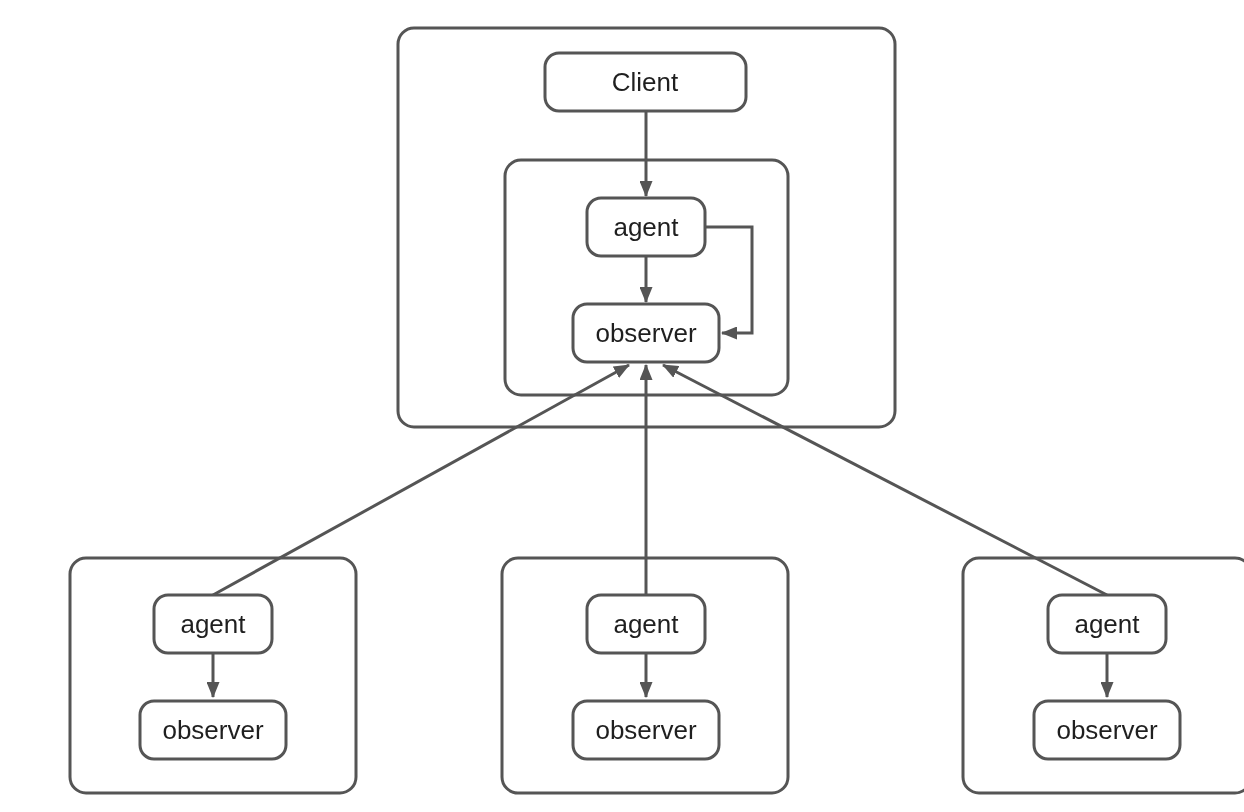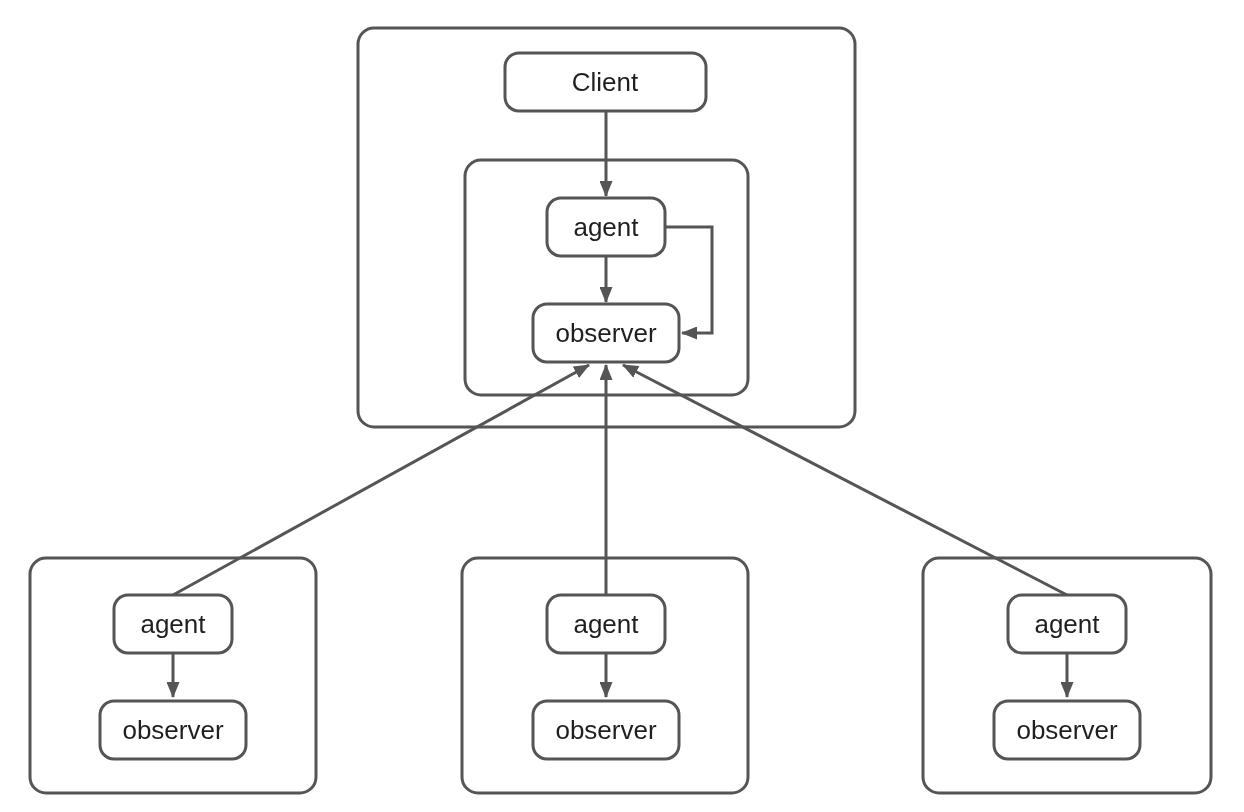--- a/index.html
+++ b/index.html
@@ -12,20 +12,21 @@
   html, body {
     background: var(--background);
     font-family: "Liberation Sans", sans-serif;
   }
   .canvas {
     position: relative;
     width: 1244px;
     height: 812px;
     background: var(--background);
     overflow: hidden;
+    padding-left: 40px;
   }
   svg { display: block; }
   .container-box {
     fill: var(--node_fill, #ffffff);
     stroke: var(--stroke, #555555);
     stroke-width: 3;
   }
   .node-box {
     fill: var(--node_fill, #ffffff);
     stroke: var(--stroke, #555555);

